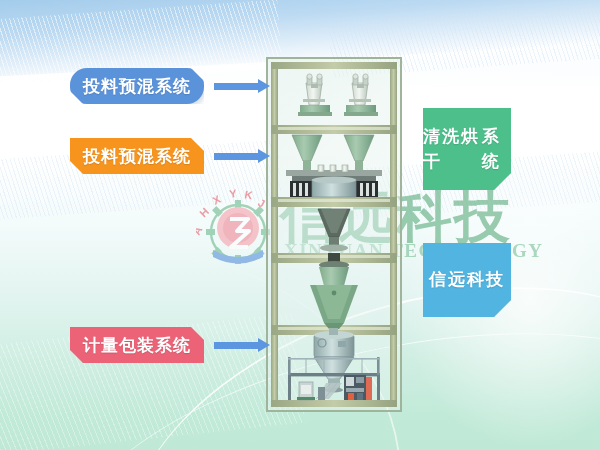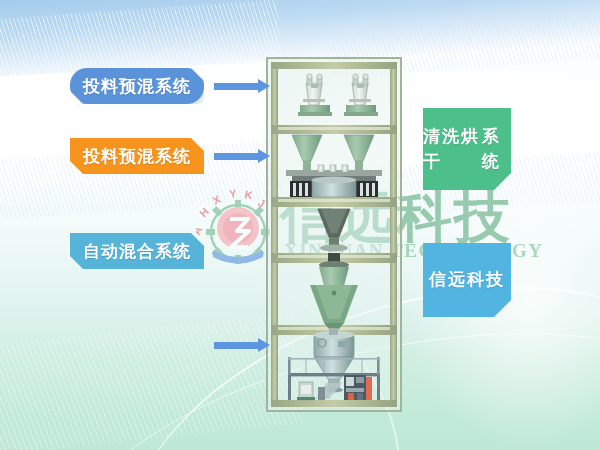--- a/index.html
+++ b/index.html
@@ -383,24 +383,24 @@
   </div>
 
   <div class="chip bevel" style="left:70px;top:138px;width:134px;background:#f7941d;">
     <span>投料预混系统</span>
   </div>
   <div class="arrow" style="left:214px;top:149px;width:56px;">
     <span class="shaft"></span>
     <span class="head"></span>
   </div>
 
-  <div class="chip bevel" style="left:70px;top:233px;width:134px;background:#55b4d8;">
-    <span>自动混合系统</span>
-  </div>
-
+
+  <div class="chip bevel" style="left:70px;top:327px;width:134px;background:#ec6377;">
+    <span>计量包装系统</span>
+  </div>
   <div class="arrow" style="left:214px;top:338px;width:56px;">
     <span class="shaft"></span>
     <span class="head"></span>
   </div>
 
   <div class="card" style="left:423px;top:108px;width:88px;height:82px;background:#4cbf8b;">
     <span class="ln">清洗烘干</span>
     <span class="ln">系统</span>
     <span class="fold"></span>
   </div>

